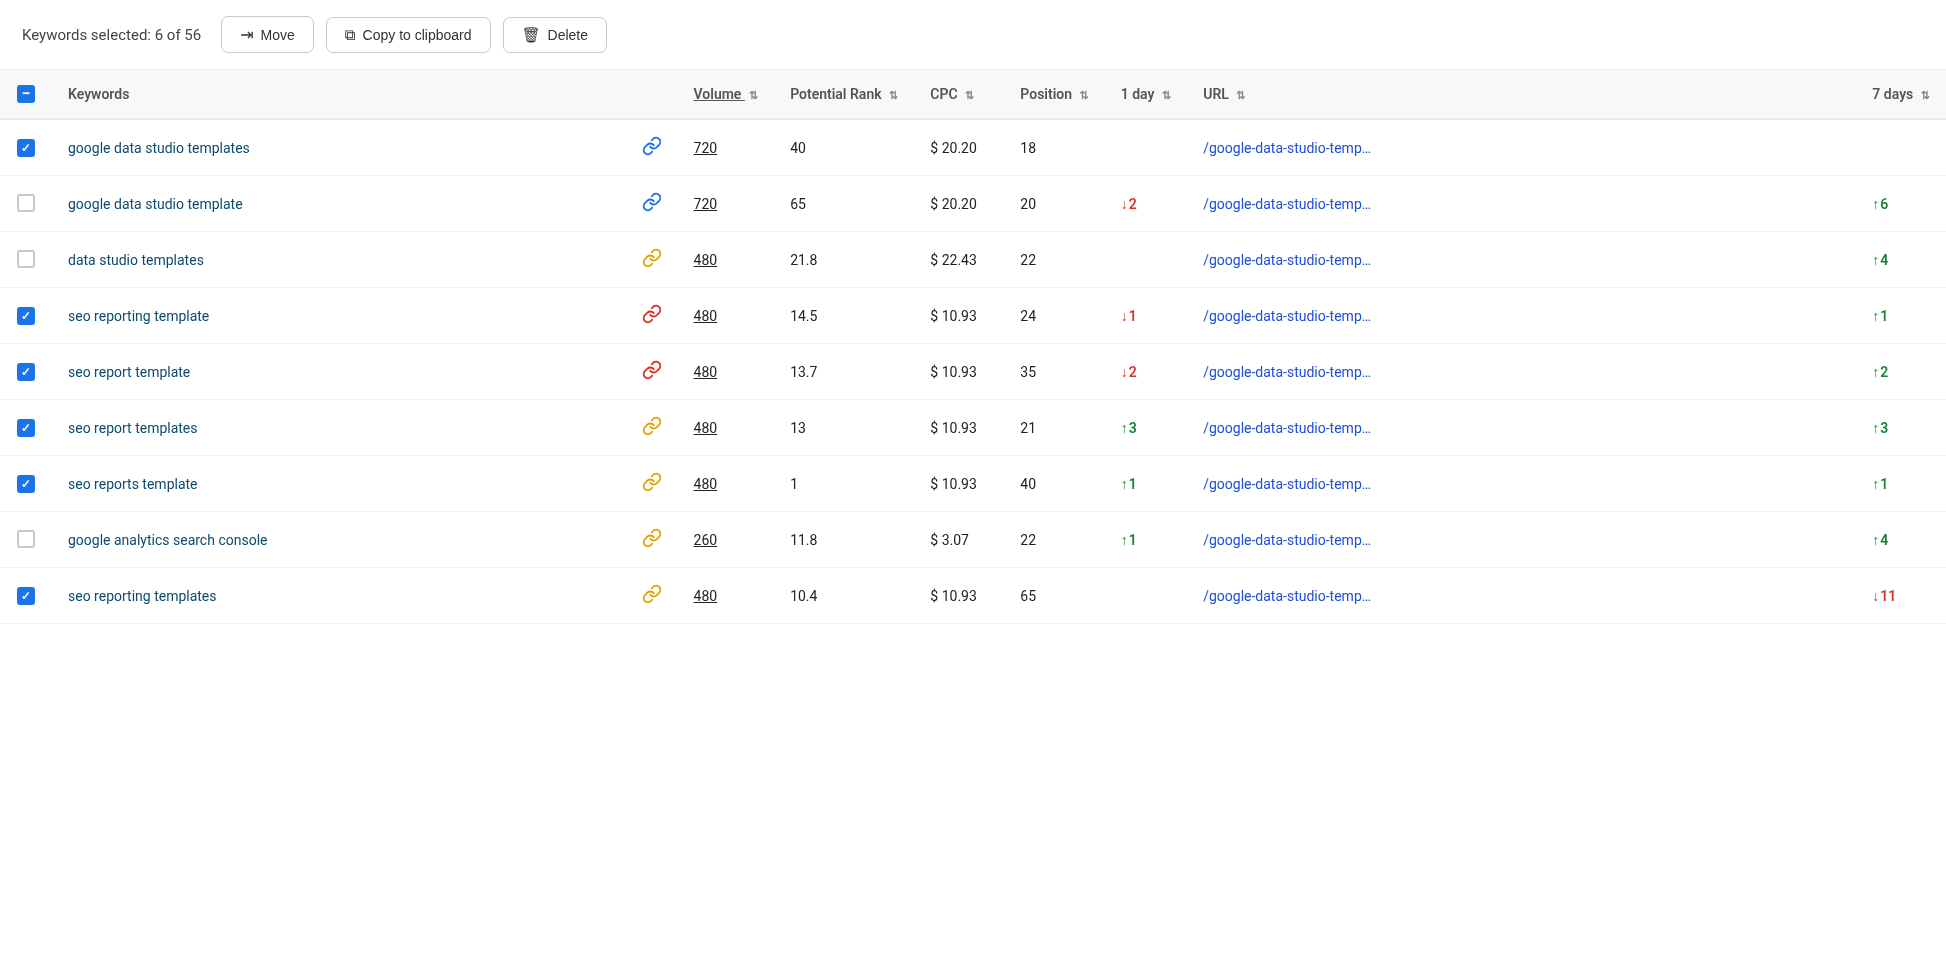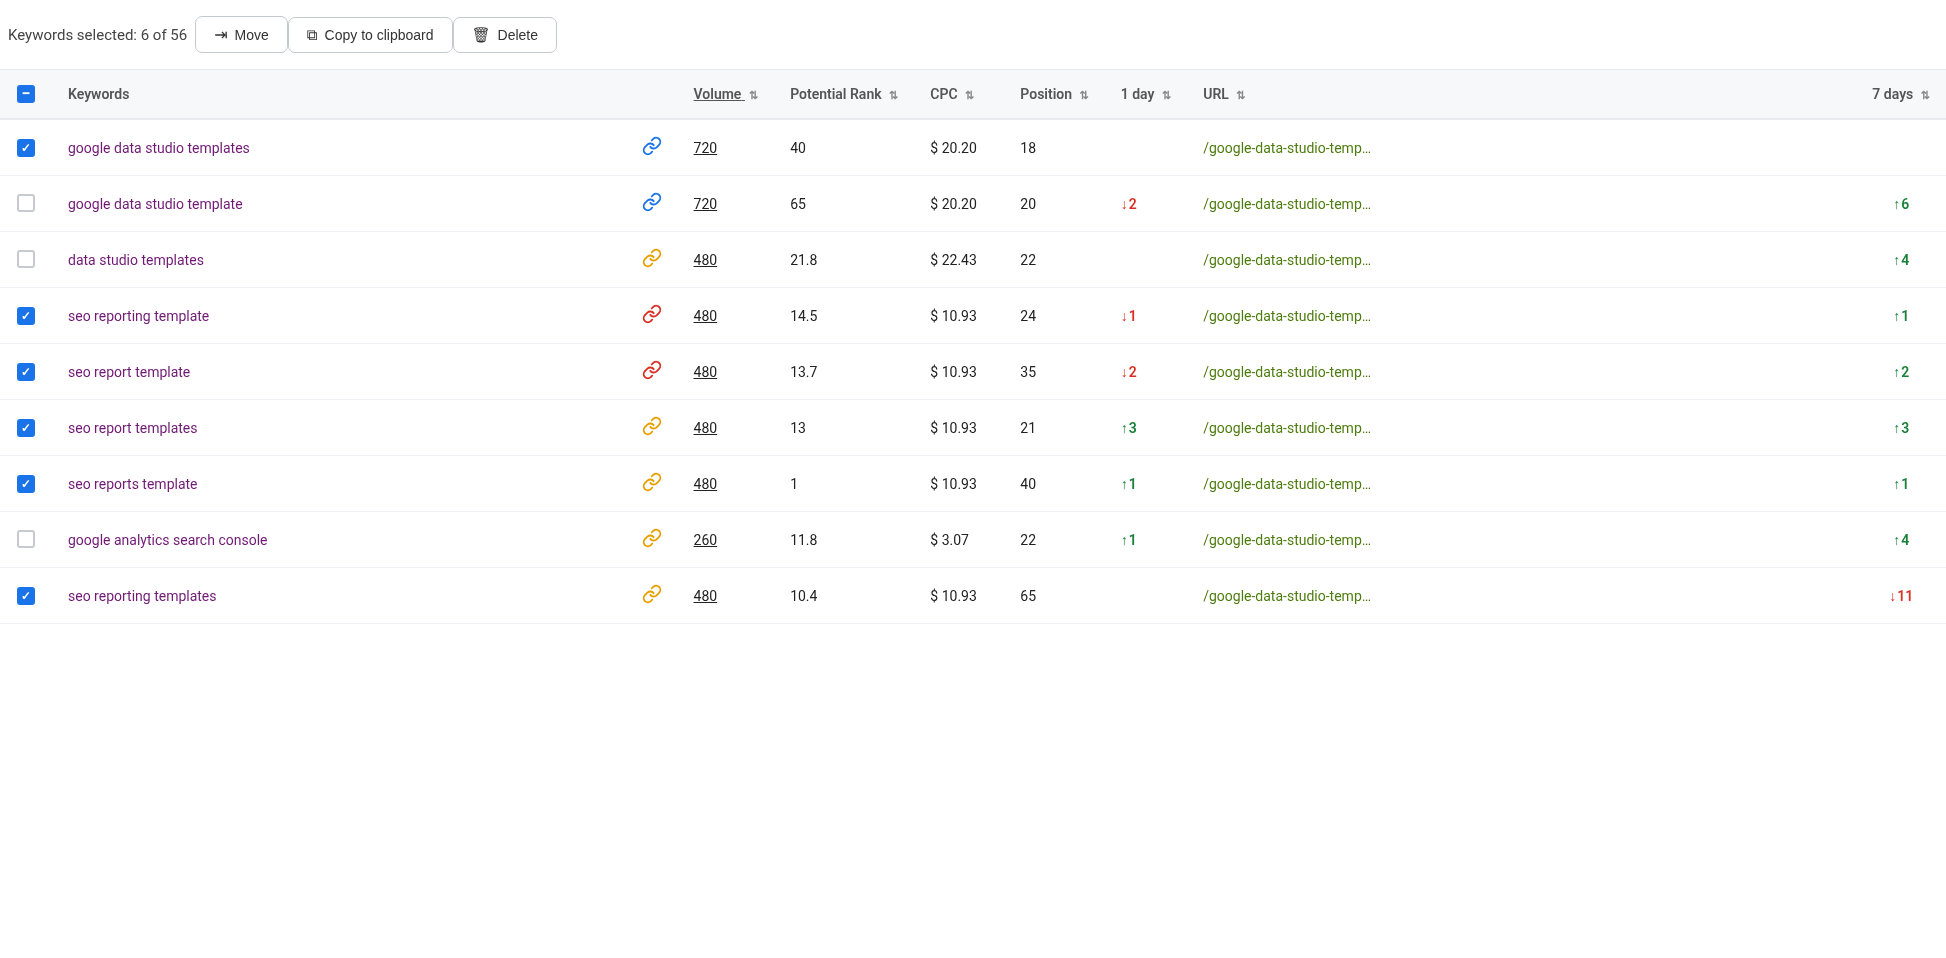--- a/index.html
+++ b/index.html
@@ -6,22 +6,23 @@
     body {
       font-family: -apple-system, BlinkMacSystemFont, 'Segoe UI', Roboto, sans-serif;
       background: #fff;
       color: #222;
       font-size: 15px;
     }
 
     .toolbar {
       display: flex;
       align-items: center;
-      padding: 16px 8px;
+      padding: 16px 22px;
       border-bottom: 1px solid #e8eaed;
+      gap: 12px;
     }
 
     .toolbar-label {
       font-size: 15px;
       color: #444;
       margin-right: 8px;
     }
 
     .toolbar-btn {
       display: flex;
@@ -89,21 +90,21 @@
       width: 50px;
       text-align: center;
     }
 
     .col-volume { width: 90px; text-decoration: underline; }
     .col-rank { width: 110px; }
     .col-cpc { width: 90px; }
     .col-position { width: 90px; }
     .col-1day { width: 80px; }
     .col-url { min-width: 280px; }
-    .col-7days { width: 80px; text-align: center; }
+    .col-7days { width: 80px; }
 
     
     .checkbox-container {
       display: inline-flex;
       align-items: center;
       justify-content: center;
       width: 20px;
       height: 20px;
       cursor: pointer;
     }
@@ -146,21 +147,21 @@
     
     .link-icon {
       display: inline-flex;
       align-items: center;
       justify-content: center;
       font-size: 18px;
     }
 
     
     .url-link {
-      color: #4d7c0f;
+      color: #1d4ed8;
       text-decoration: none;
       font-size: 14px;
     }
 
     
     .change-up {
       color: #188038;
       font-size: 14px;
       font-weight: 600;
     }
@@ -176,21 +177,21 @@
       margin-right: 1px;
     }
 
     .arrow-down::before {
       content: '↓';
       margin-right: 1px;
     }
 
     .keyword-text {
       font-size: 14px;
-      color: #701a75;
+      color: #0c4a6e;
     }
   </style>
 </head>
 <body>
 
 <div class="toolbar">
   <span class="toolbar-label">Keywords selected: 6 of 56</span>
   <button class="toolbar-btn">
     <span style="font-size:16px;">⇥</span>
     <span>Move</span>

